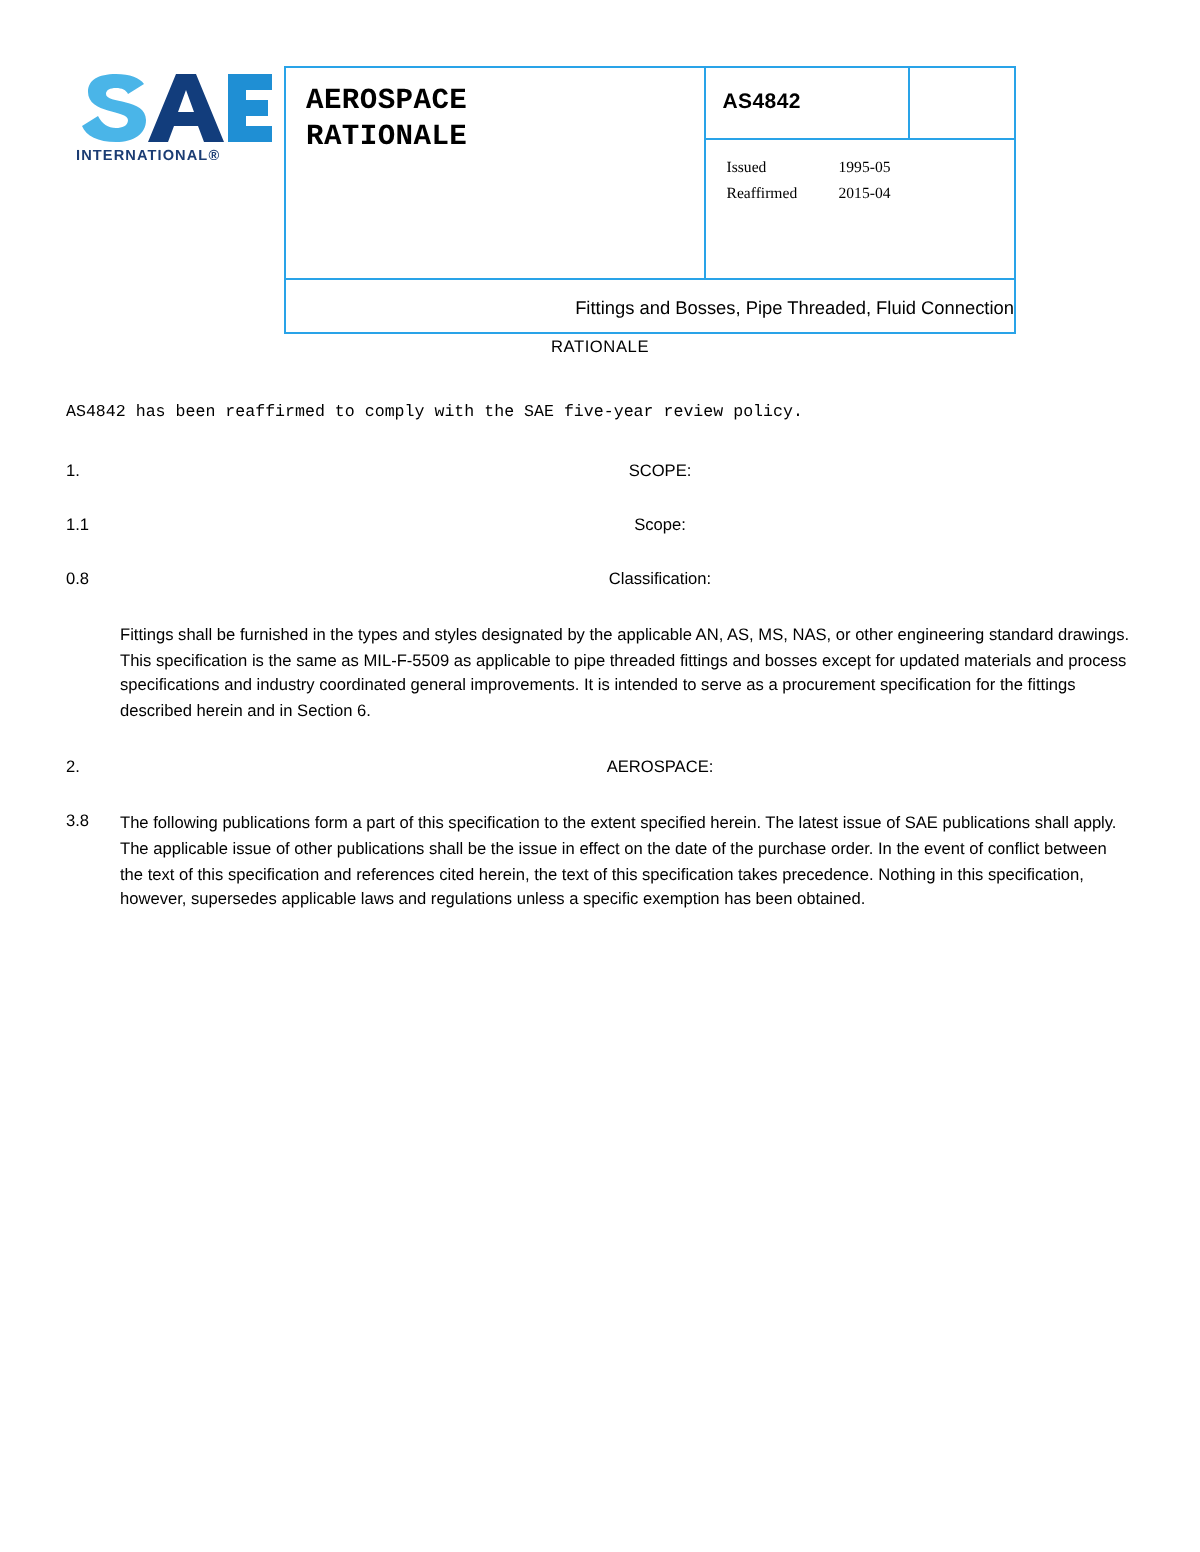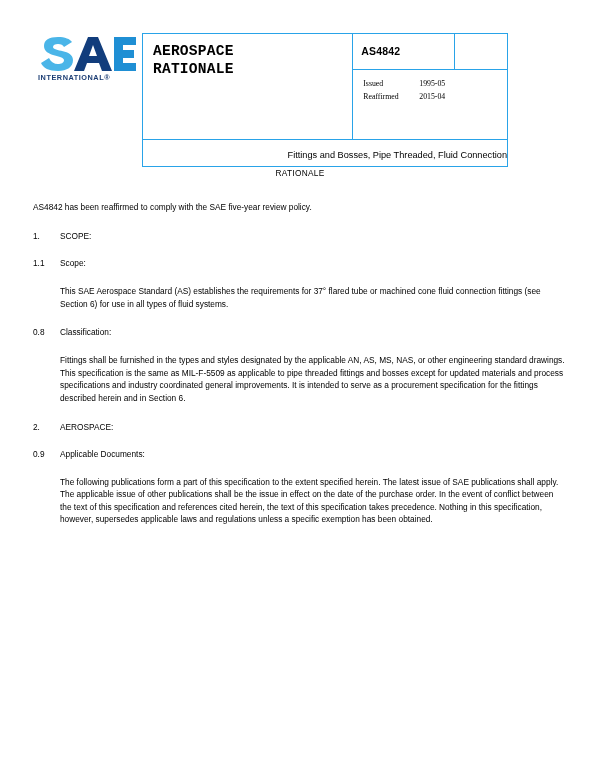--- a/index.html
+++ b/index.html
@@ -123,36 +123,38 @@
   }
   .rationale-head {
     text-align: center;
     font-size: 8.3px;
     margin: 0 0 24px 0;
     letter-spacing: 0.3px;
   }
   .lead {
     margin: 0 0 19px 33px;
     font-size: 8.3px;
+    font-family: Liberation Mono, monospace;
   }
   .sec {
     position: relative;
     margin: 0 0 17px 0;
     padding-left: 33px;
   }
   .sec .num {
     position: absolute;
     left: 33px;
     top: 0;
     font-size: 8.3px;
   }
   .sec .htext {
     display: block;
     margin-left: 27px;
     font-size: 8.3px;
+    text-align: center;
   }
   .para {
     margin: 0 34px 17px 60px;
     font-size: 8.3px;
     line-height: 1.52;
     text-align: left;
   }
 
   
   .footer {
@@ -231,36 +233,34 @@
 
     <div class="sec">
       <span class="num">1.</span>
       <span class="htext">SCOPE:</span>
     </div>
 
     <div class="sec">
       <span class="num">1.1</span>
       <span class="htext">Scope:</span>
     </div>
-    <div class="para">This SAE Aerospace Standard (AS) establishes the requirements for 37° flared tube or machined cone fluid connection fittings (see Section 6) for use in all types of fluid systems.</div>
 
     <div class="sec">
       <span class="num">0.8</span>
       <span class="htext">Classification:</span>
     </div>
     <div class="para">Fittings shall be furnished in the types and styles designated by the applicable AN, AS, MS, NAS, or other engineering standard drawings.  This specification is the same as MIL-F-5509 as applicable to pipe threaded fittings and bosses except for updated materials and process specifications and industry coordinated general improvements.  It is intended to serve as a procurement specification for the fittings described herein and in Section 6.</div>
 
     <div class="sec">
       <span class="num">2.</span>
       <span class="htext">AEROSPACE:</span>
     </div>
 
     <div class="sec">
-      <span class="num">0.9</span>
-      <span class="htext">Applicable Documents:</span>
+      <span class="num">3.8</span>
     </div>
     <div class="para">The following publications form a part of this specification to the extent specified herein.  The latest issue of SAE publications shall apply.  The applicable issue of other publications shall be the issue in effect on the date of the purchase order.  In the event of conflict between the text of this specification and references cited herein, the text of this specification takes precedence.  Nothing in this specification, however, supersedes applicable laws and regulations unless a specific exemption has been obtained.</div>
   </div>
 
   <div class="footer">
     
 
     
     
     

